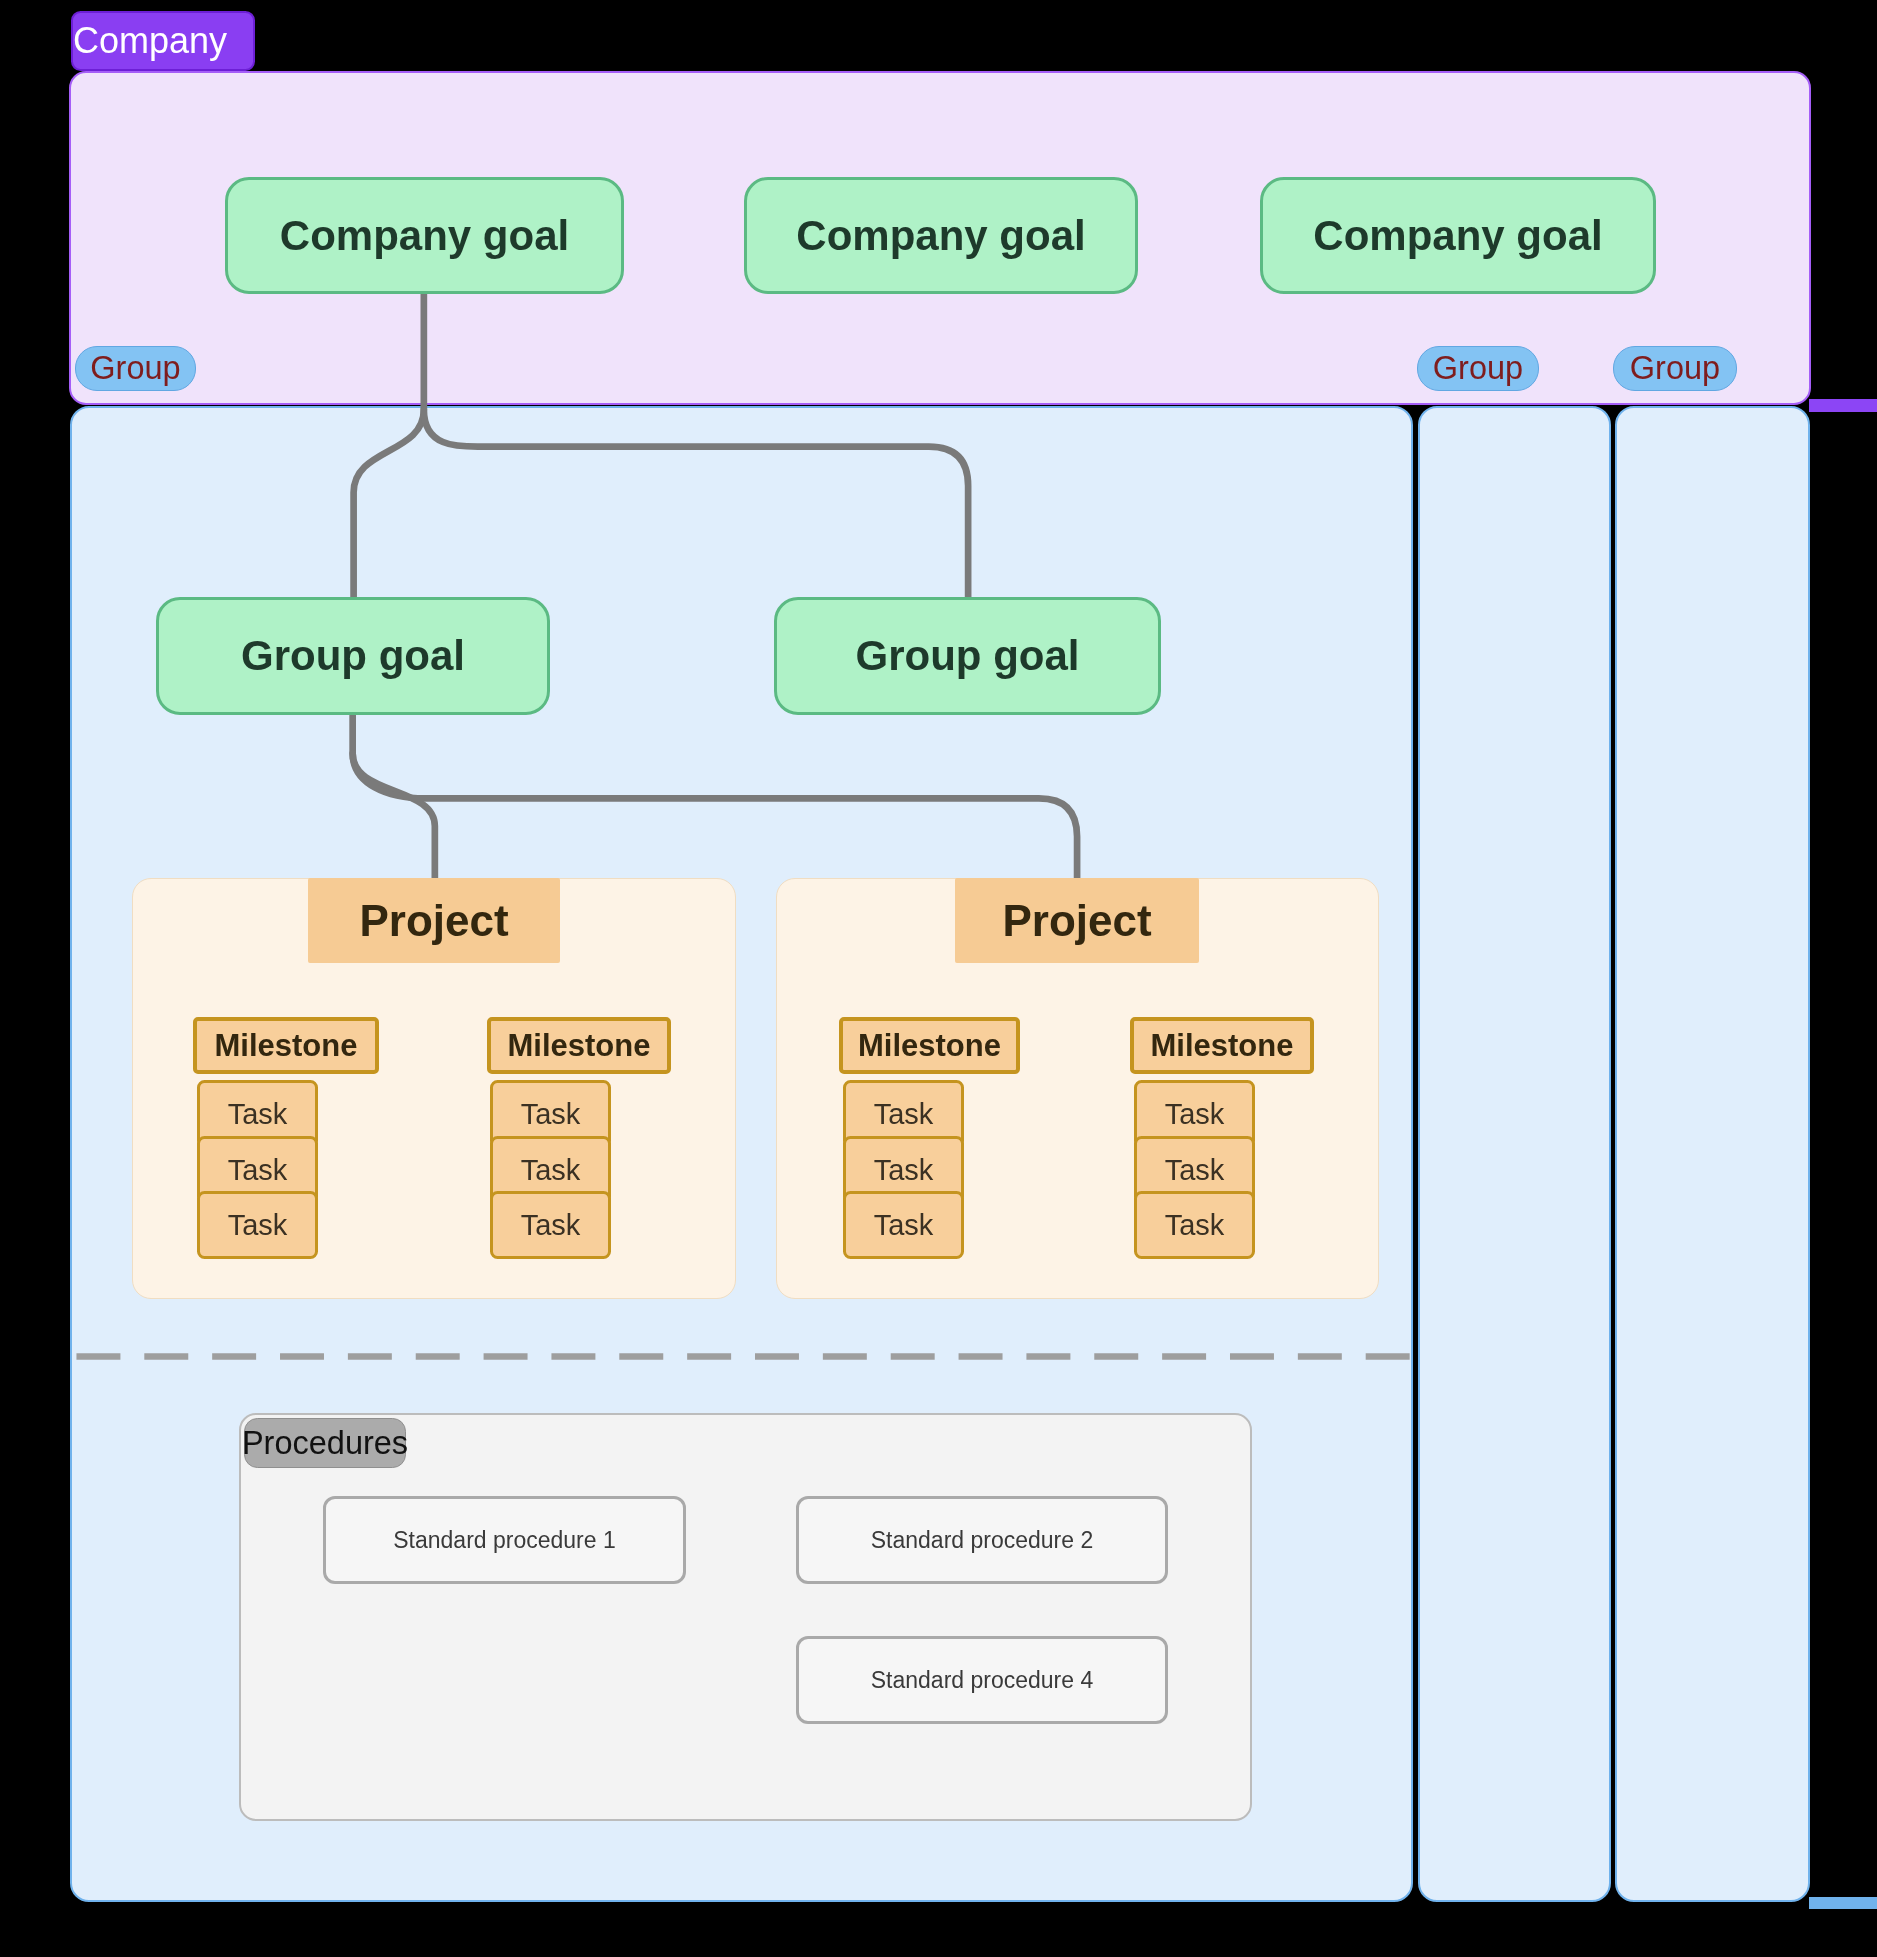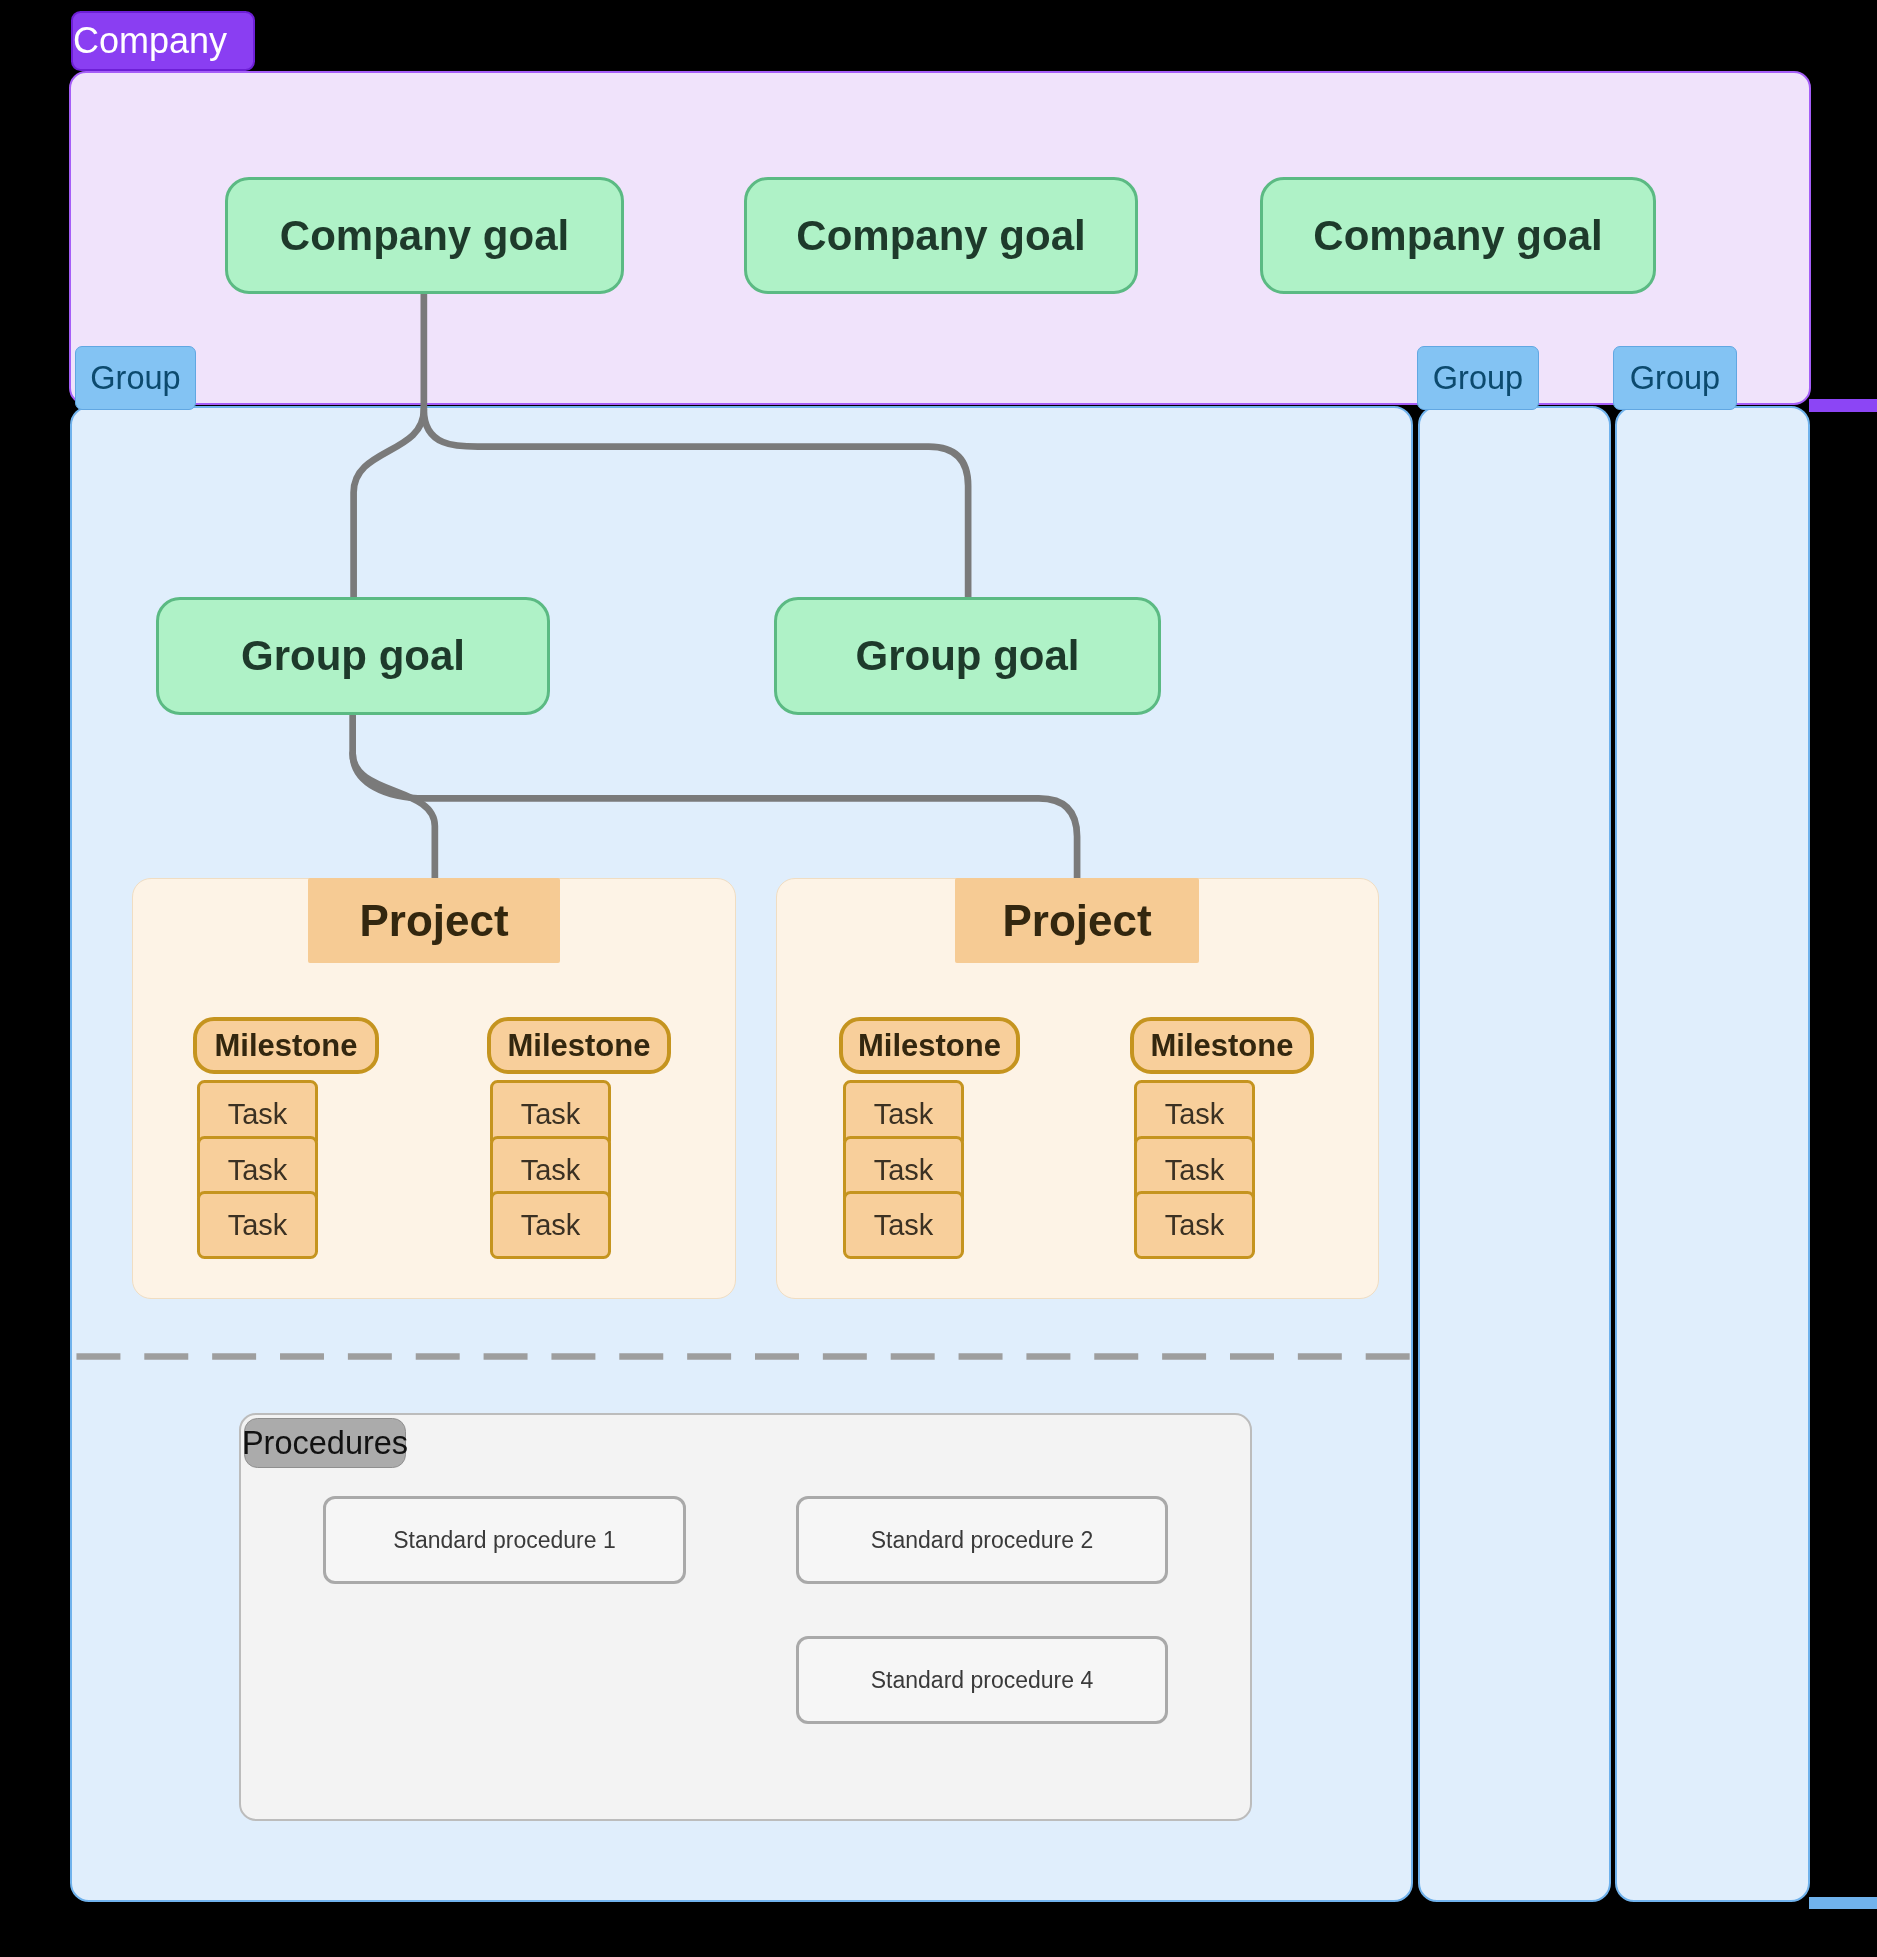--- a/index.html
+++ b/index.html
@@ -24,25 +24,25 @@
   }
   
   .company-tab{
     left:71px;top:10.5px;width:184px;height:60px;
     background:var(--company-tab-fill);
     border:2.9px solid var(--company-tab-border);
     border-radius:9.6px;z-index:4;
     color:#fff;font-size:36px;display:flex;align-items:center;
   }
   .group-tab{
-    top:346px;height:64px;
+    top:346px;height:45px;
     background:var(--group-tab-fill);
     border:1.9px solid var(--group-tab-border);
-    border-radius:7px;z-index:4;
-    color:#0c4a6e;font-size:32.5px;display:flex;align-items:center;justify-content:center;
+    border-radius:22px;z-index:4;
+    color:#7f1d1d;font-size:32.5px;display:flex;align-items:center;justify-content:center;
   }
   
   .goal{
     background:var(--goal-fill);
     border:3.8px solid var(--goal-border);
     border-radius:24px;z-index:3;
     color:var(--goal-text);font-size:42px;font-weight:600;
     display:flex;align-items:center;justify-content:center;
   }
   
@@ -56,21 +56,21 @@
     top:878px;height:85px;
     background:var(--project-label-fill);
     border-radius:1.9px;z-index:3;
     color:var(--project-text);font-size:44px;font-weight:700;
     display:flex;align-items:center;justify-content:center;
   }
   .milestone{
     top:1017px;height:57px;
     background:var(--orange-fill);
     border:4.8px solid var(--orange-border);
-    border-radius:21px;z-index:3;
+    border-radius:5px;z-index:3;
     color:var(--project-text);font-size:31px;font-weight:700;
     display:flex;align-items:center;justify-content:center;
   }
   .task{
     width:121px;height:68px;
     background:var(--orange-fill);
     border:3.8px solid var(--orange-border);
     border-radius:7.6px;z-index:3;
     color:var(--task-text);font-size:29px;
     display:flex;align-items:center;justify-content:center;

